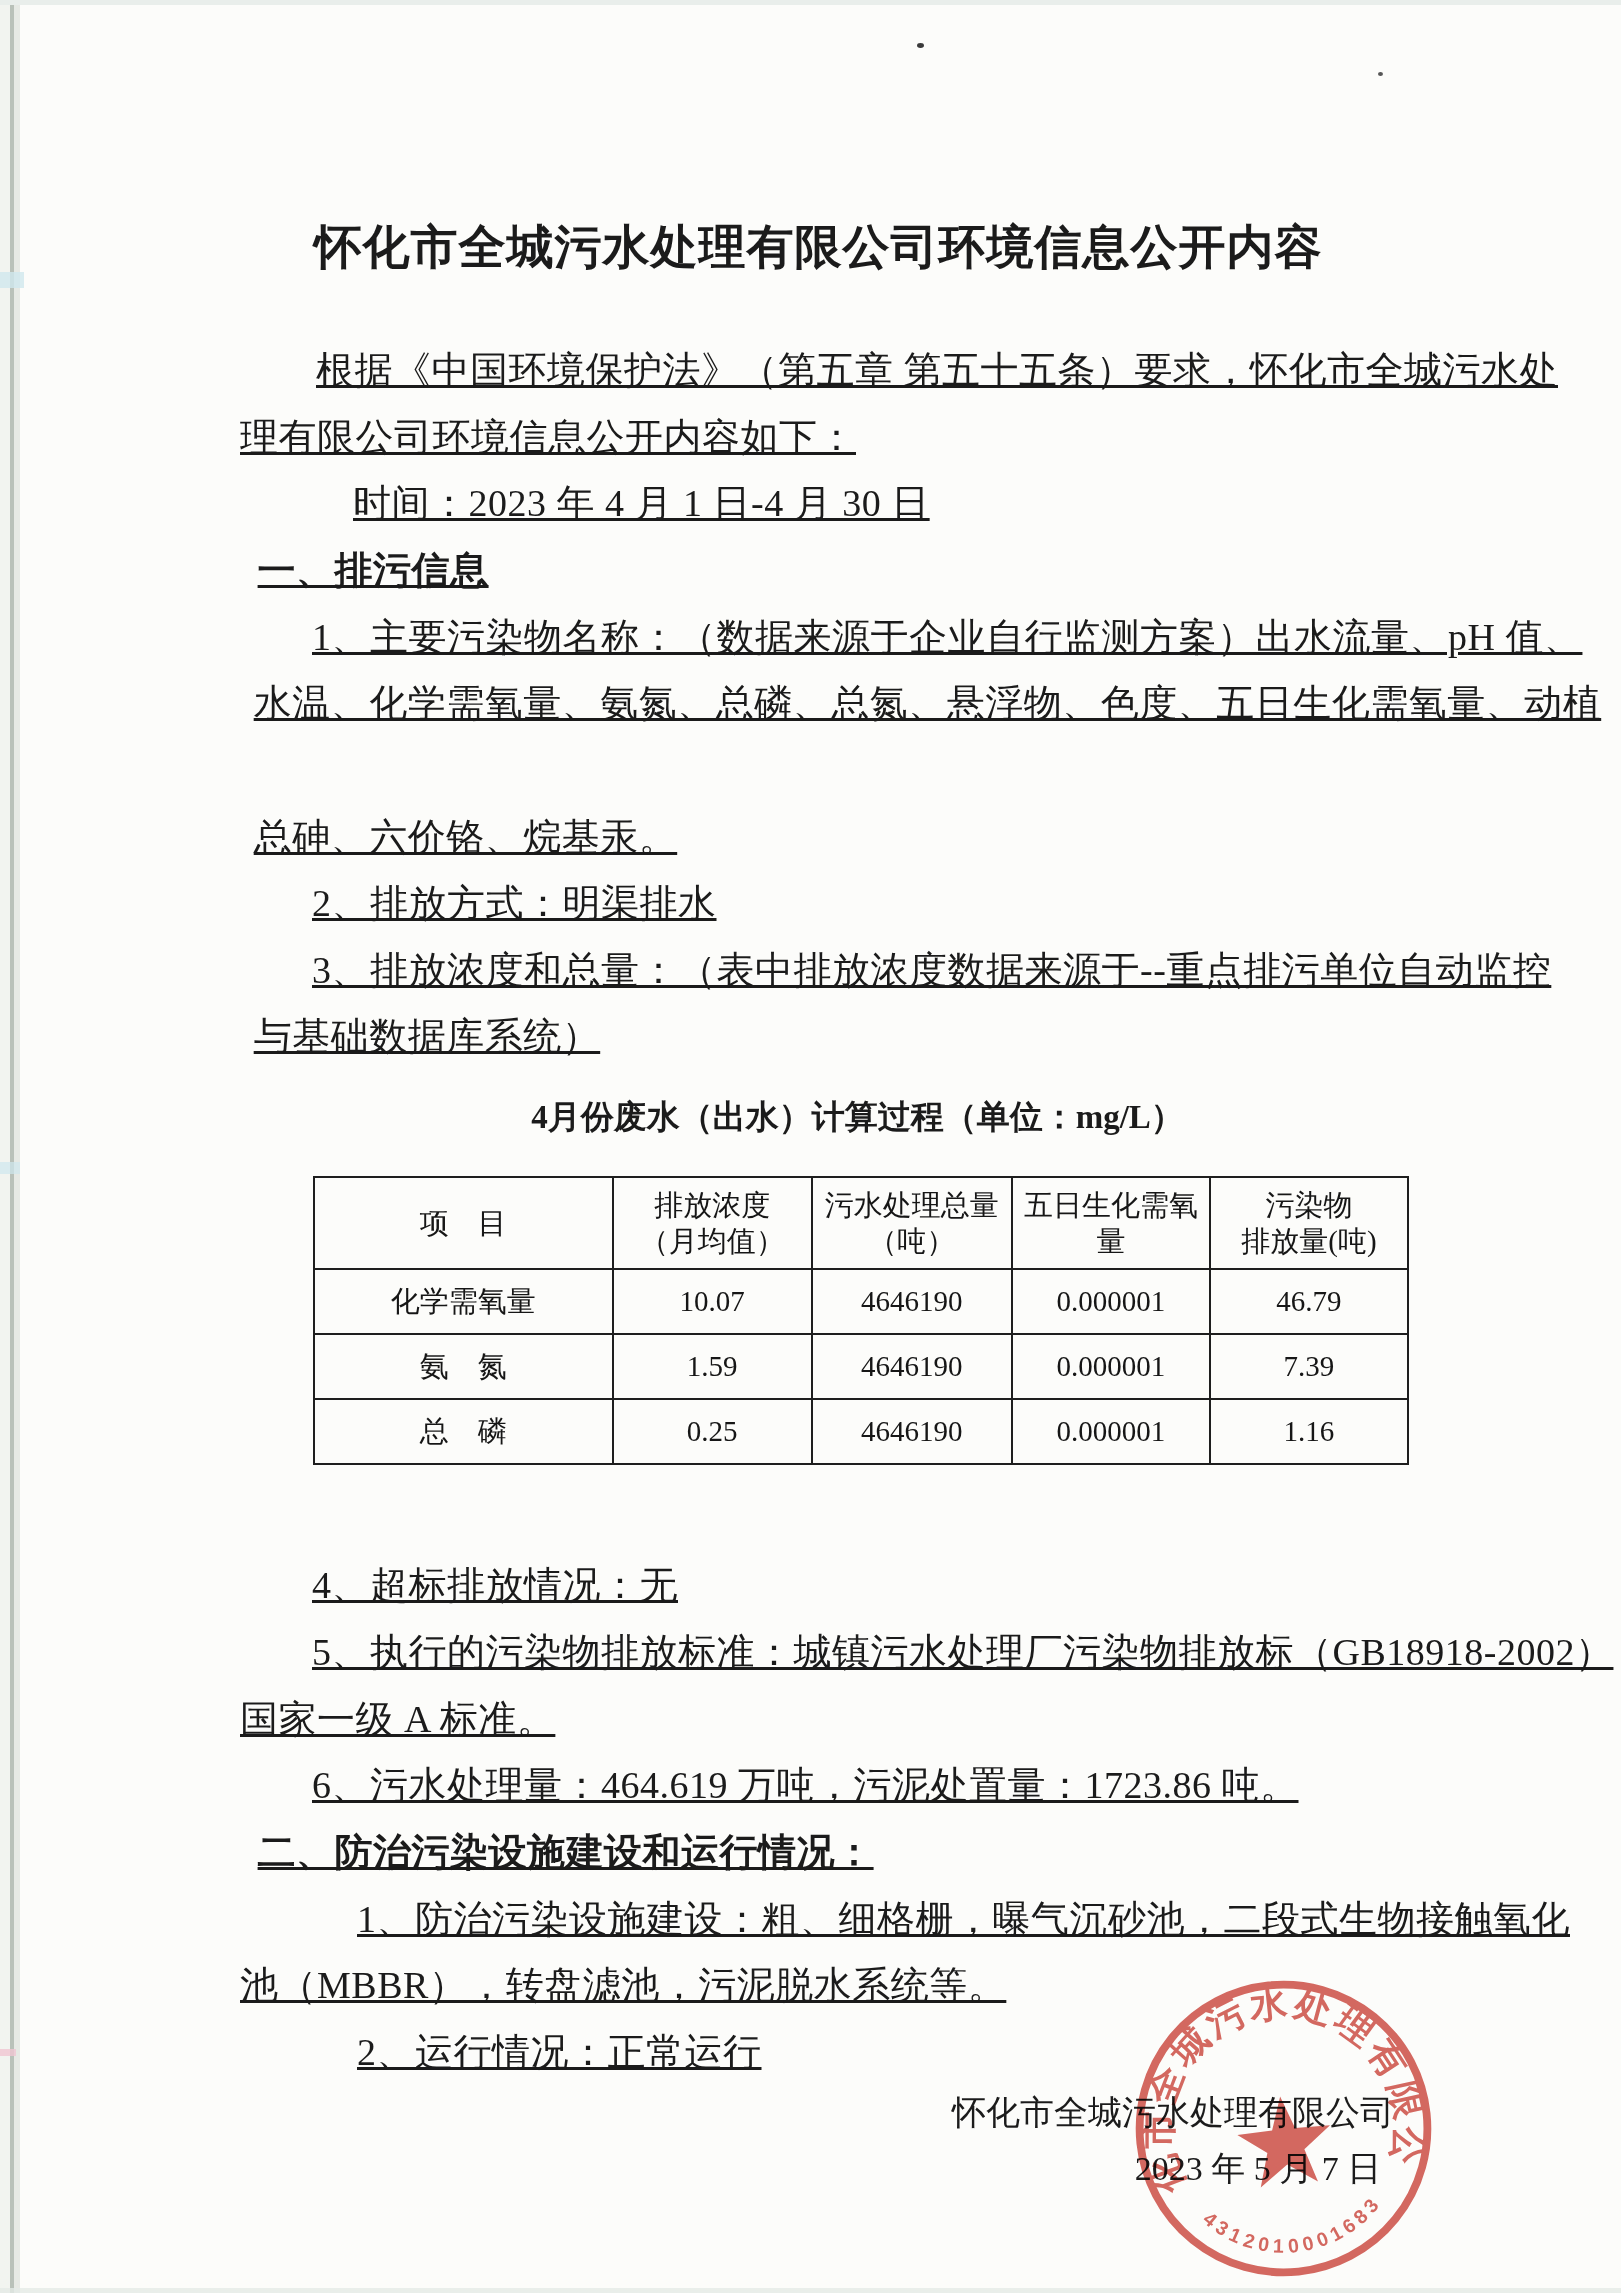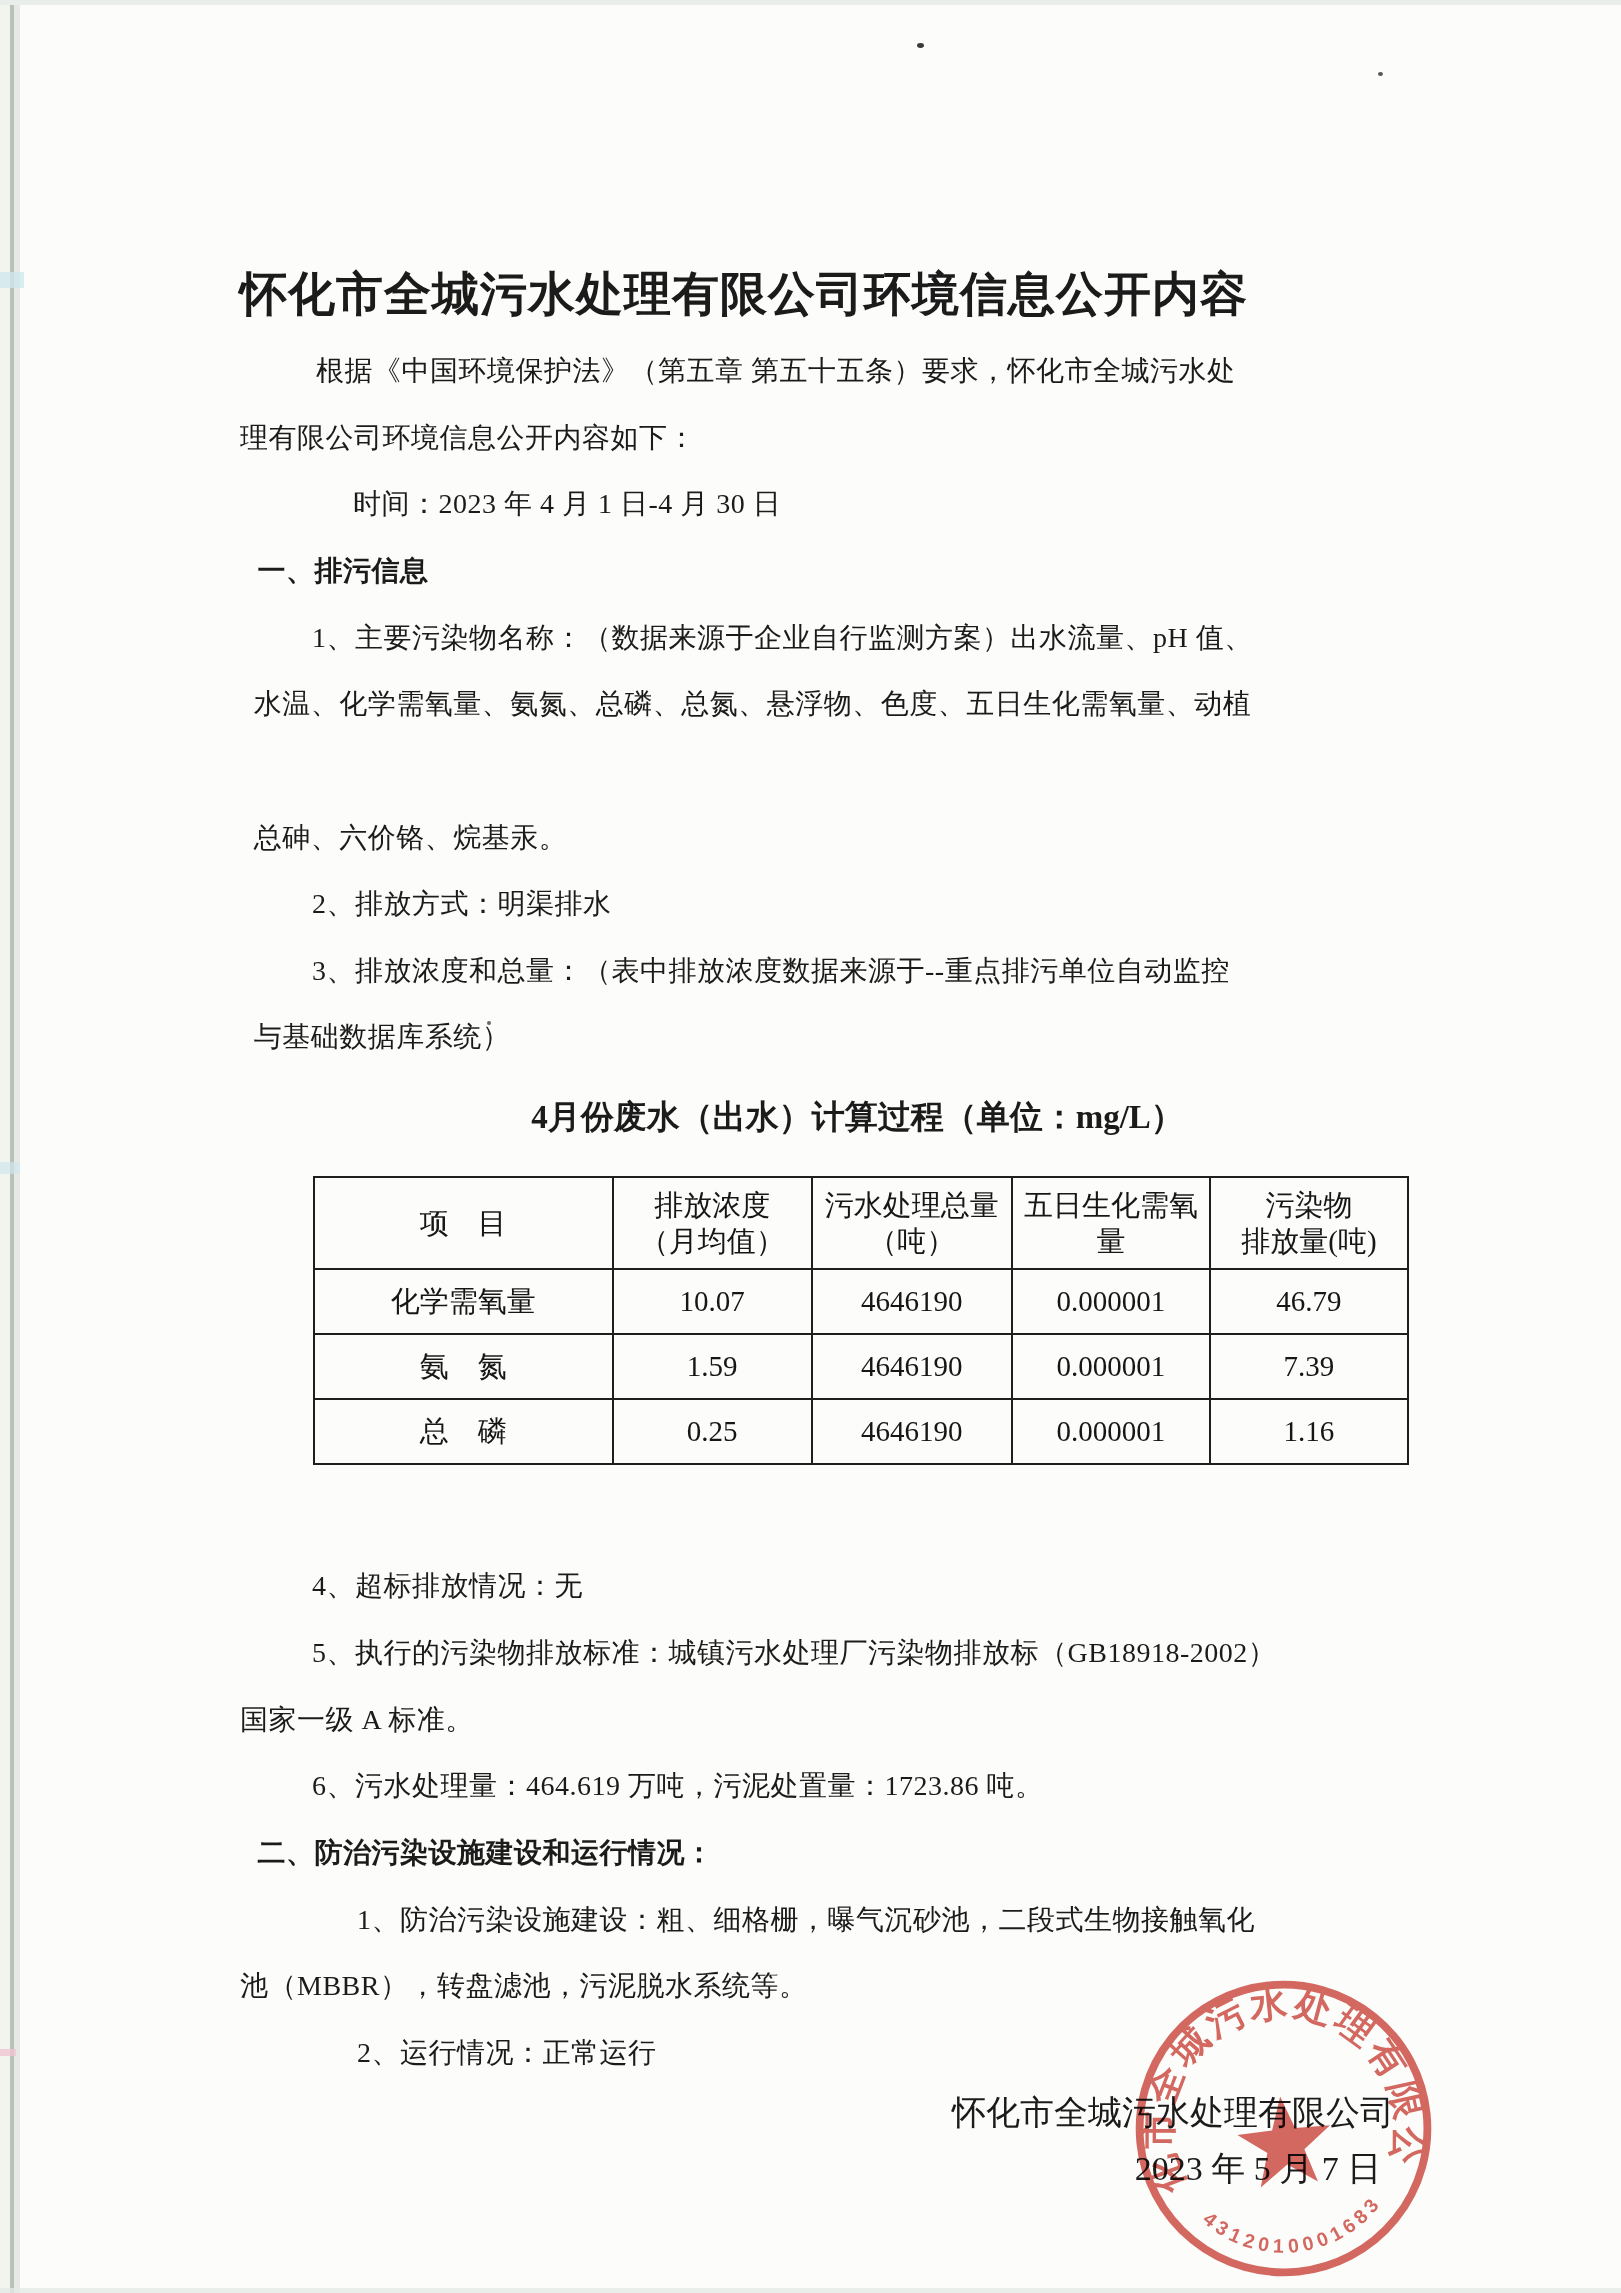--- a/index.html
+++ b/index.html
@@ -22,26 +22,26 @@
   .cyan-tick2{left:0;top:1162px;width:19.6px;height:11.8px;background:#cfe7ee;opacity:.7;}
   .pink-tick{left:0;top:2049px;width:15.7px;height:6.9px;background:#f0c6d2;opacity:.8;}
   .speck1{left:917px;top:43px;width:6.9px;height:4.9px;background:#3a3a3a;border-radius:50%;}
   .speck2{left:1378px;top:72px;width:4.9px;height:3.9px;background:#565656;border-radius:50%;}
   .speck3{left:487px;top:1021px;width:3.9px;height:3.9px;background:#6a6a6a;border-radius:50%;}
 
   
   .doc{position:absolute;left:240px;top:0;width:1157px;height:2294px;}
   .title{
     position:absolute;left:0;top:216px;width:100%;
-    text-align:left;font-size:47px;font-weight:bold;
-    letter-spacing:1px;white-space:nowrap;margin-top:47px;
+    text-align:center;font-size:47px;font-weight:bold;
+    letter-spacing:1px;white-space:nowrap;
   }
   .line{
-    position:absolute;font-size:28px;line-height:45px;
-    white-space:pre;letter-spacing:0.5px;
+    position:absolute;font-size:38px;line-height:45px;
+    white-space:pre;letter-spacing:0.5px;text-decoration:underline;
   }
   .b{font-weight:bold;}
   .table-title{
     position:absolute;top:1095px;left:39px;width:100%;
     text-align:center;font-size:33px;font-weight:bold;white-space:pre;
   }
   
   .vtable{
     position:absolute;left:73px;top:1176px;width:1096px;
     border-collapse:collapse;table-layout:fixed;

